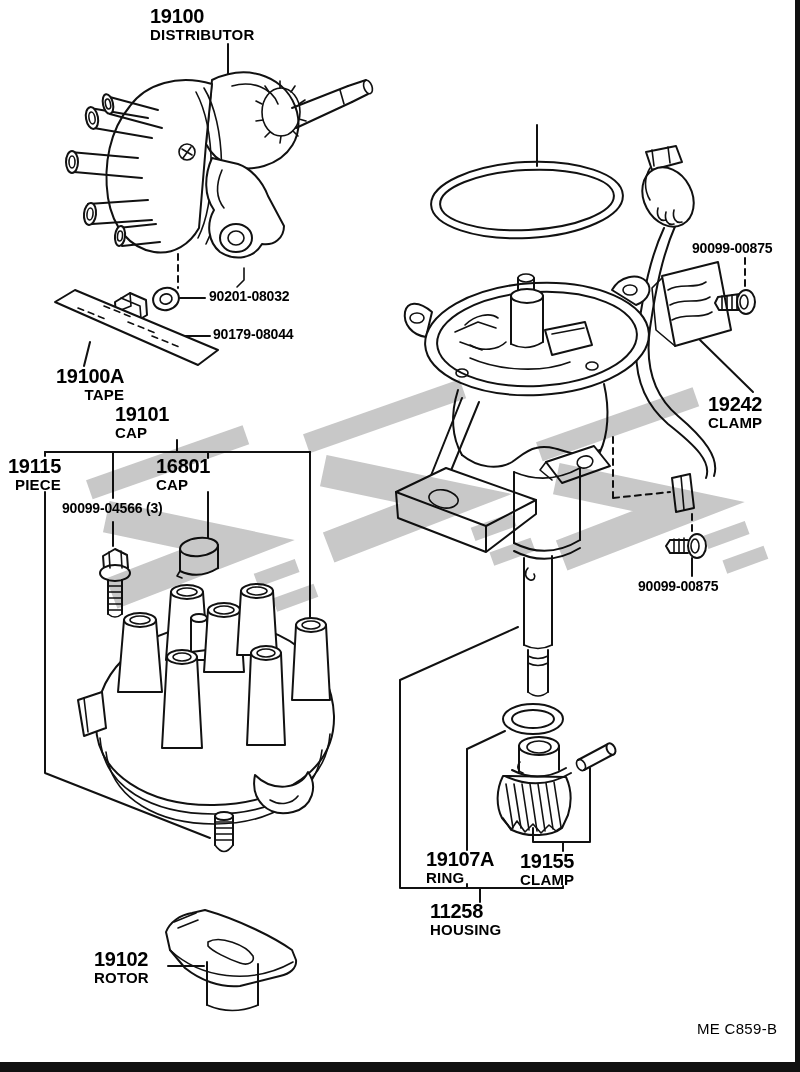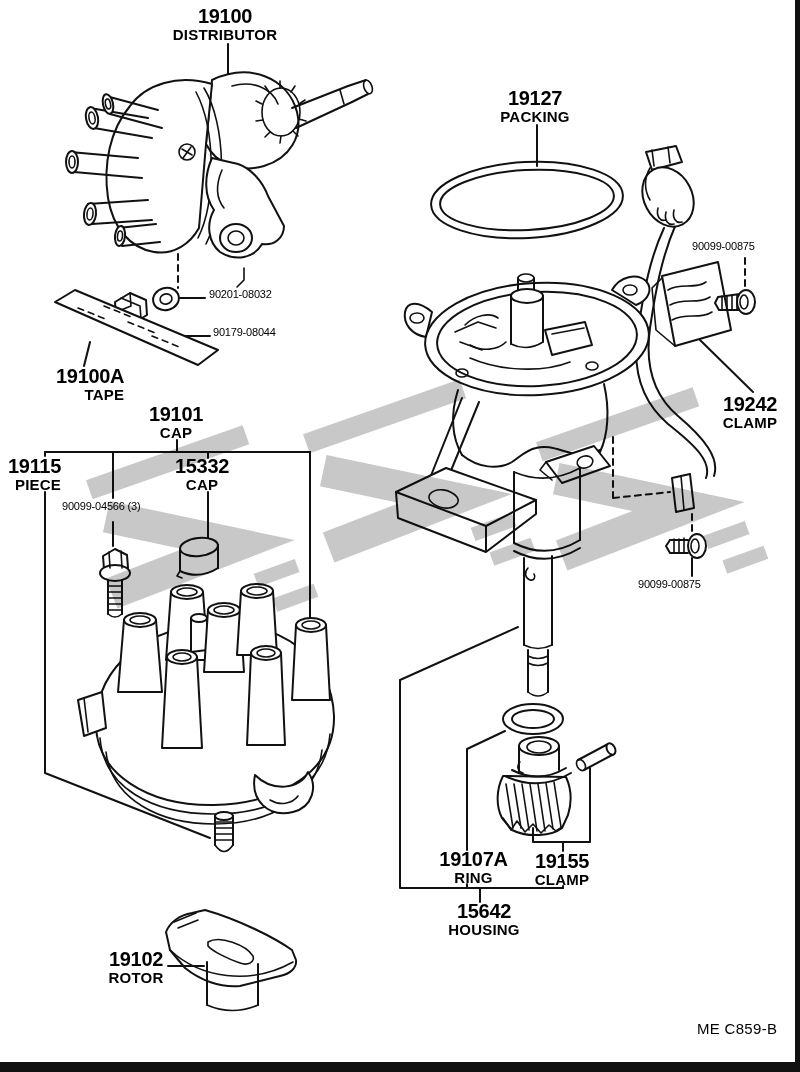--- a/index.html
+++ b/index.html
@@ -4,24 +4,24 @@
 <style>
   html,body{margin:0;padding:0;background:#ffffff;}
   .page{position:relative;width:800px;height:1072px;background:#ffffff;overflow:hidden;
         font-family:"Liberation Sans", sans-serif;color:#000;}
   svg.art{position:absolute;left:0;top:0;}
   svg.wm{position:absolute;left:0;top:0;mix-blend-mode:multiply;pointer-events:none;}
   .ln{stroke:#111;stroke-width:2;fill:none;stroke-linecap:round;stroke-linejoin:round;}
   .thin{stroke-width:1.6;}
   .wh{fill:#fff;}
   .dash{stroke-dasharray:6 5;}
-  .plabel{position:absolute;text-align:center;font-weight:bold;line-height:1.04;white-space:nowrap;}
+  .plabel{position:absolute;text-align:left;font-weight:bold;line-height:1.04;white-space:nowrap;}
   .plabel .num{font-size:20px;letter-spacing:-0.3px;}
   .plabel .nm{font-size:15px;letter-spacing:0.2px;}
-  .numonly{position:absolute;font-weight:normal;font-size:11px;letter-spacing:-0.2px;white-space:nowrap;}
+  .numonly{position:absolute;font-weight:bold;font-size:14px;letter-spacing:-0.2px;white-space:nowrap;}
   .leftal{text-align:right;}
   .codeml{position:absolute;font-weight:normal;font-size:15px;letter-spacing:0.3px;}
   .wm-st{stroke:#9a9a9a;fill:none;stroke-linecap:butt;stroke-linejoin:miter;}
 </style>
 </head>
 <body>
 
 <div class="page">
 
   <svg class="art" width="800" height="1072" viewBox="0 0 800 1072">
@@ -312,24 +312,20 @@
       <path class="wm-st" stroke-width="32" d="M-10,18 L120,55 L-10,95"></path>
       <path class="wm-st" stroke-width="14" d="M135,92 L177,80 M152,118 L194,106"></path>
     </g>
   </svg>
 
   <div class="plabel" style="left:150px;top:6px;width:150px">
     <div class="num">19100</div>
     <div class="nm">DISTRIBUTOR</div>
   </div>
 
-  <div class="plabel" style="left:460px;top:88px;width:150px">
-    <div class="num">19127</div>
-    <div class="nm">PACKING</div>
-  </div>
 
   <div class="numonly" style="left:692px;top:240px">90099-00875</div>
 
   <div class="numonly" style="left:209px;top:288px">90201-08032</div>
 
   <div class="numonly" style="left:213px;top:326px">90179-08044</div>
 
   <div class="plabel leftal" style="left:56px;top:366px">
     <div class="num">19100A</div>
     <div class="nm">TAPE</div>
@@ -339,21 +335,21 @@
     <div class="num">19101</div>
     <div class="nm">CAP</div>
   </div>
 
   <div class="plabel leftal" style="left:8px;top:456px">
     <div class="num">19115</div>
     <div class="nm">PIECE</div>
   </div>
 
   <div class="plabel" style="left:156px;top:456px;width:92px">
-    <div class="num">15332</div>
+    <div class="num">16801</div>
     <div class="nm">CAP</div>
   </div>
 
   <div class="numonly" style="left:62px;top:500px">90099-04566 (3)</div>
 
   <div class="plabel" style="left:708px;top:394px;width:84px">
     <div class="num">19242</div>
     <div class="nm">CLAMP</div>
   </div>
 
@@ -363,21 +359,21 @@
     <div class="num">19107A</div>
     <div class="nm">RING</div>
   </div>
 
   <div class="plabel" style="left:520px;top:851px;width:84px">
     <div class="num">19155</div>
     <div class="nm">CLAMP</div>
   </div>
 
   <div class="plabel" style="left:430px;top:901px;width:108px">
-    <div class="num">15642</div>
+    <div class="num">11258</div>
     <div class="nm">HOUSING</div>
   </div>
 
   <div class="plabel" style="left:94px;top:949px;width:84px">
     <div class="num">19102</div>
     <div class="nm">ROTOR</div>
   </div>
 
   <div class="codeml" style="left:697px;top:1020px">ME C859-B</div>
 

